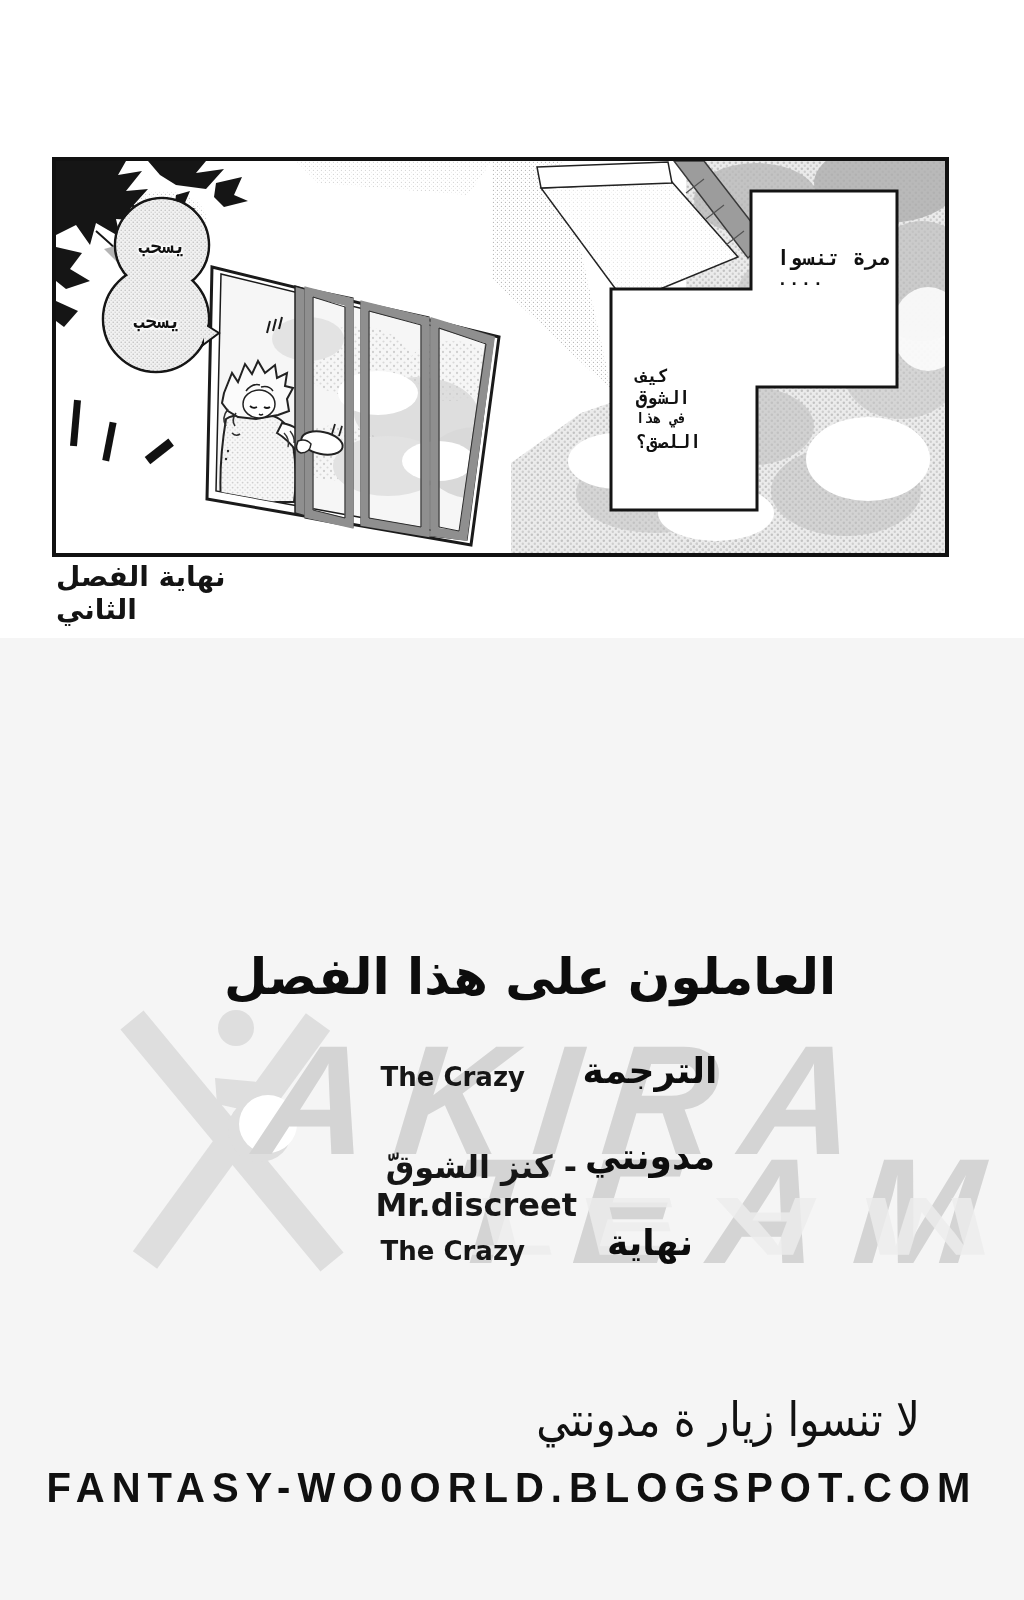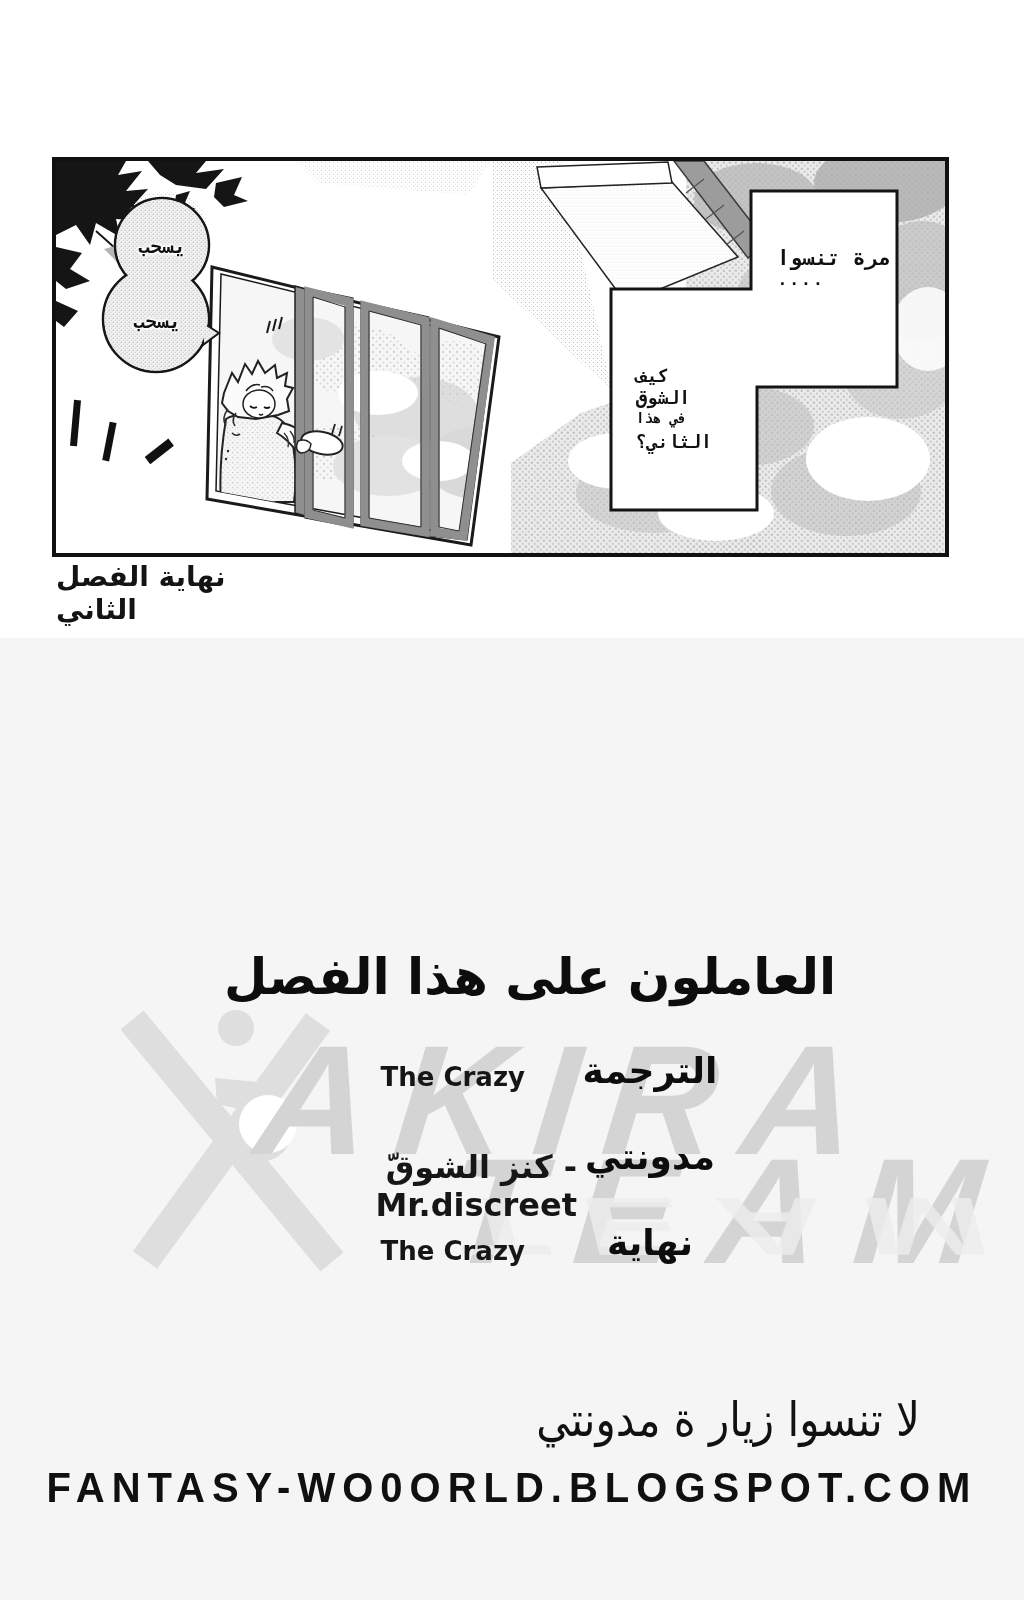--- a/index.html
+++ b/index.html
@@ -231,21 +231,21 @@
 
 <div class="abs mtext halo" style="left:118px;top:236px;width:78px;font-size:20px;" dir="rtl">يسحب</div>
 <div class="abs mtext halo" style="left:113px;top:311px;width:78px;font-size:20px;" dir="rtl">يسحب</div>
 
 <div class="abs mtext" style="left:757px;top:247px;width:130px;font-size:21px;" dir="rtl">مرة تنسوا</div>
 <div class="abs mtext" style="left:757px;top:270px;width:130px;font-size:18px;letter-spacing:1px;">....</div>
 
 <div class="abs mtext" style="left:616px;top:367px;width:132px;font-size:18px;" dir="rtl">كيف</div>
 <div class="abs mtext" style="left:616px;top:389px;width:132px;font-size:18px;" dir="rtl">الشوق</div>
 <div class="abs mtext" style="left:616px;top:411px;width:132px;font-size:14px;" dir="rtl">في هذا</div>
-<div class="abs mtext" style="left:616px;top:433px;width:132px;font-size:18px;" dir="rtl">الثاني؟</div>
+<div class="abs mtext" style="left:616px;top:433px;width:132px;font-size:18px;" dir="rtl">اللصق؟</div>
 
 <div class="abs endcap" dir="rtl" style="text-align:left;">نهاية الفصل الثاني</div>
 
 <svg class="abs" style="left:110px;top:1000px;" width="260" height="300" viewBox="0 0 260 300">
   <g>
     <line x1="22" y1="20" x2="222" y2="262" stroke="#dedede" stroke-width="30"></line>
     <line x1="208" y1="22" x2="35" y2="260" stroke="#dedede" stroke-width="30"></line>
     <circle cx="126" cy="28" r="18" fill="#dedede"></circle>
     <polygon points="105,78 148,82 134,110 107,104" fill="#dedede"></polygon>
     <circle cx="150" cy="130" r="32" fill="#dedede"></circle>

